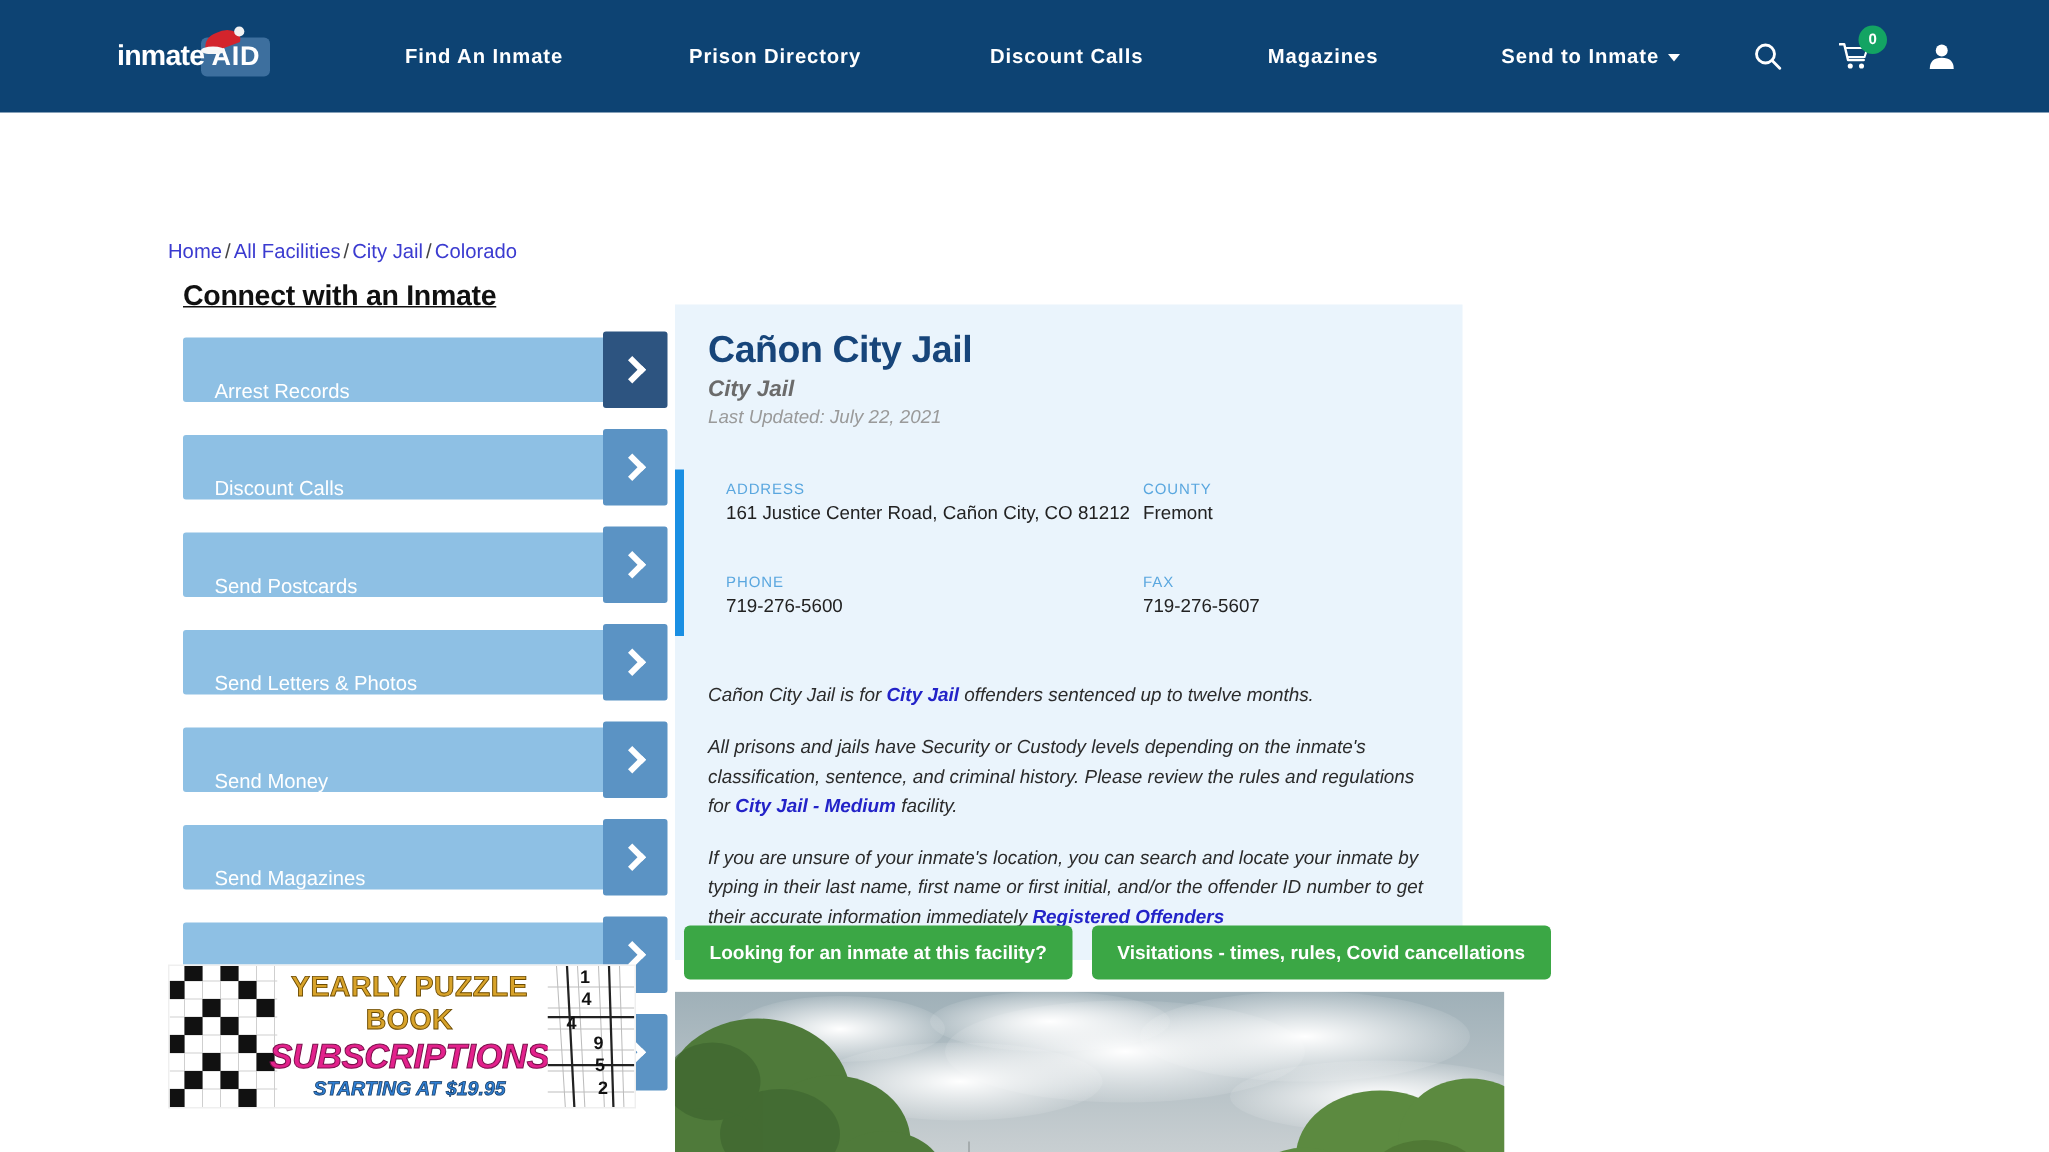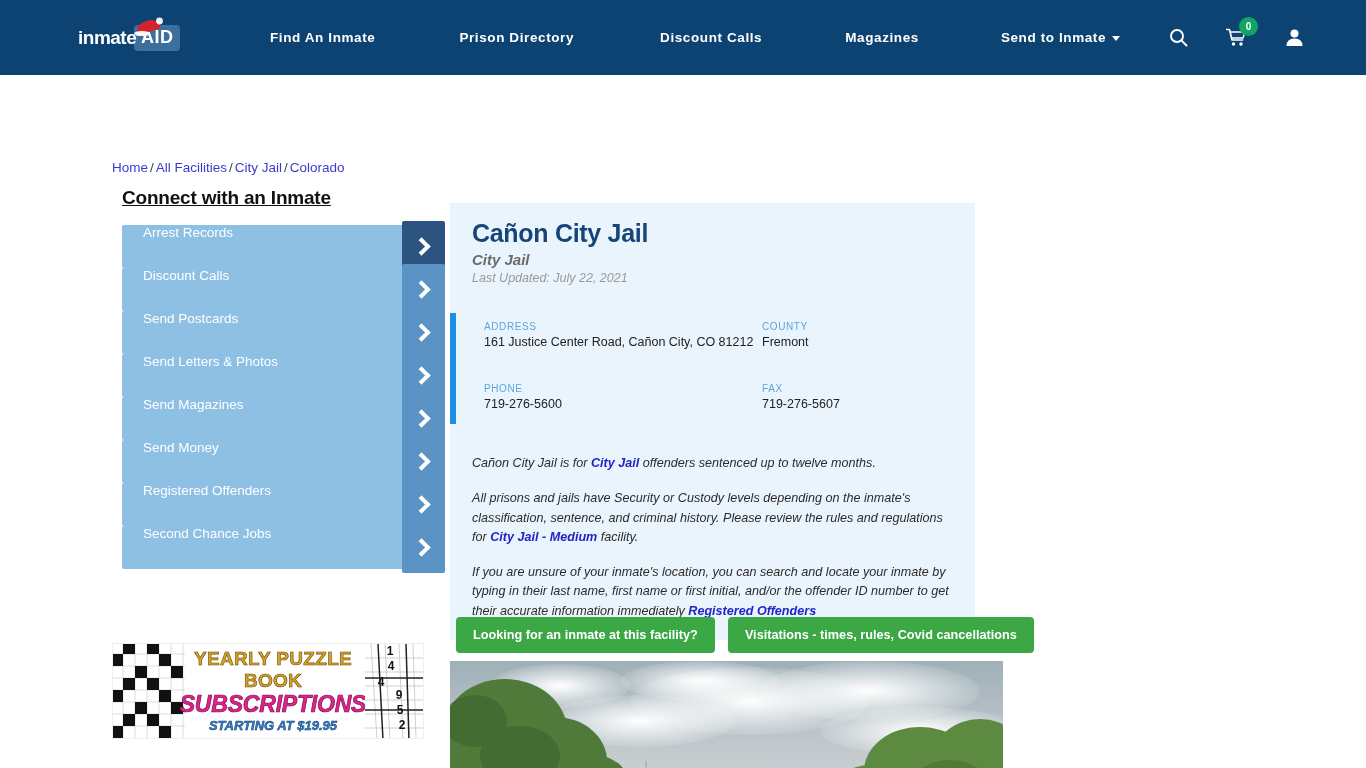--- a/index.html
+++ b/index.html
@@ -80,22 +80,22 @@
 
   
   .sidebar { position: absolute; left: 122px; top: 112px; width: 322px; }
   .side-title {
     font-size: 19px; font-weight: bold; color: #111;
     text-decoration: underline; margin-bottom: 16px;
     letter-spacing: -0.2px;
   }
   .side-btn {
     position: relative; height: 43px; width: 322px;
-    background: #8ec0e4; margin-bottom: 0;
-    display: flex; align-items: flex-start; cursor: pointer;
+    background: #8ec0e4; margin-bottom: 22px;
+    display: flex; align-items: flex-end; cursor: pointer;
     border-radius: 2px; overflow: visible;
   }
   .side-btn-label {
     color: #ffffff; font-size: 13.5px; margin-left: 21px;
     font-weight: normal;
   }
   .side-arrow {
     position: absolute; right: -1px; top: -4px;
     width: 43px; height: 51px; background: #5b93c4;
     display: flex; align-items: center; justify-content: center;
@@ -275,27 +275,27 @@
           <i class="chev"></i>
         </span>
     </div>
     <div class="side-btn">
       <span class="side-btn-label">Send Letters &amp; Photos</span>
       <span class="side-arrow">
           <i class="chev"></i>
         </span>
     </div>
     <div class="side-btn">
+      <span class="side-btn-label">Send Money</span>
+      <span class="side-arrow">
+          <i class="chev"></i>
+        </span>
+    </div>
+    <div class="side-btn">
       <span class="side-btn-label">Send Magazines</span>
-      <span class="side-arrow">
-          <i class="chev"></i>
-        </span>
-    </div>
-    <div class="side-btn">
-      <span class="side-btn-label">Send Money</span>
       <span class="side-arrow">
           <i class="chev"></i>
         </span>
     </div>
     <div class="side-btn">
       <span class="side-btn-label">Registered Offenders</span>
       <span class="side-arrow">
           <i class="chev"></i>
         </span>
     </div>

